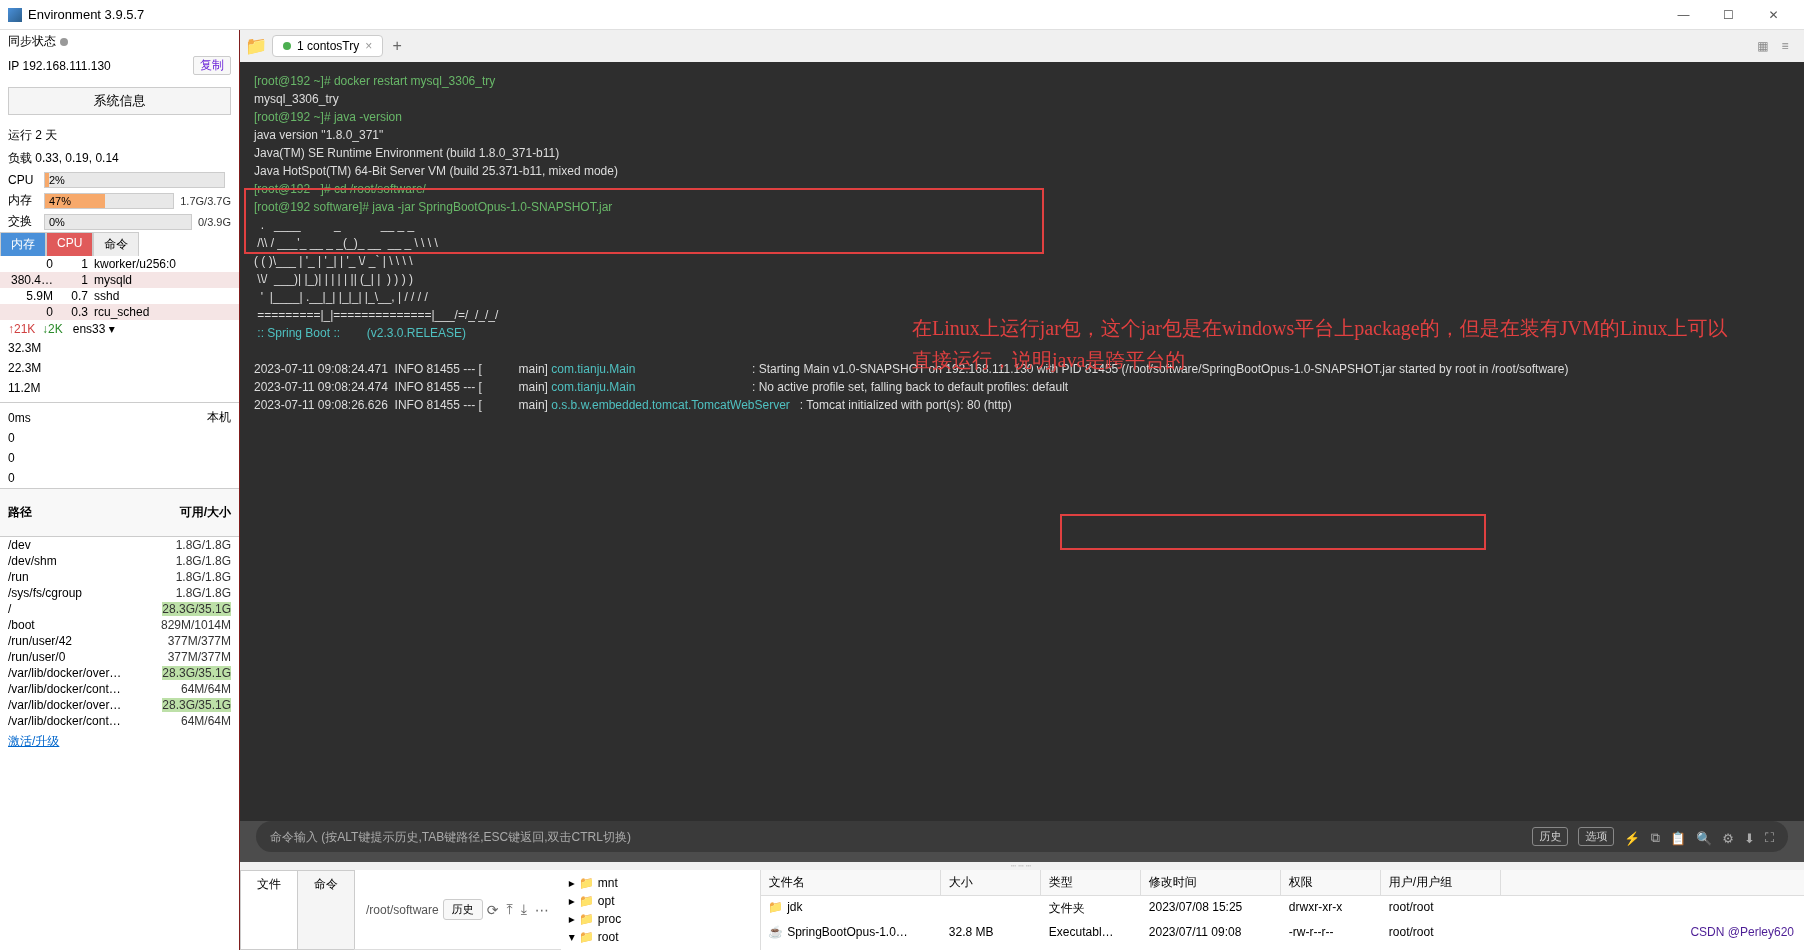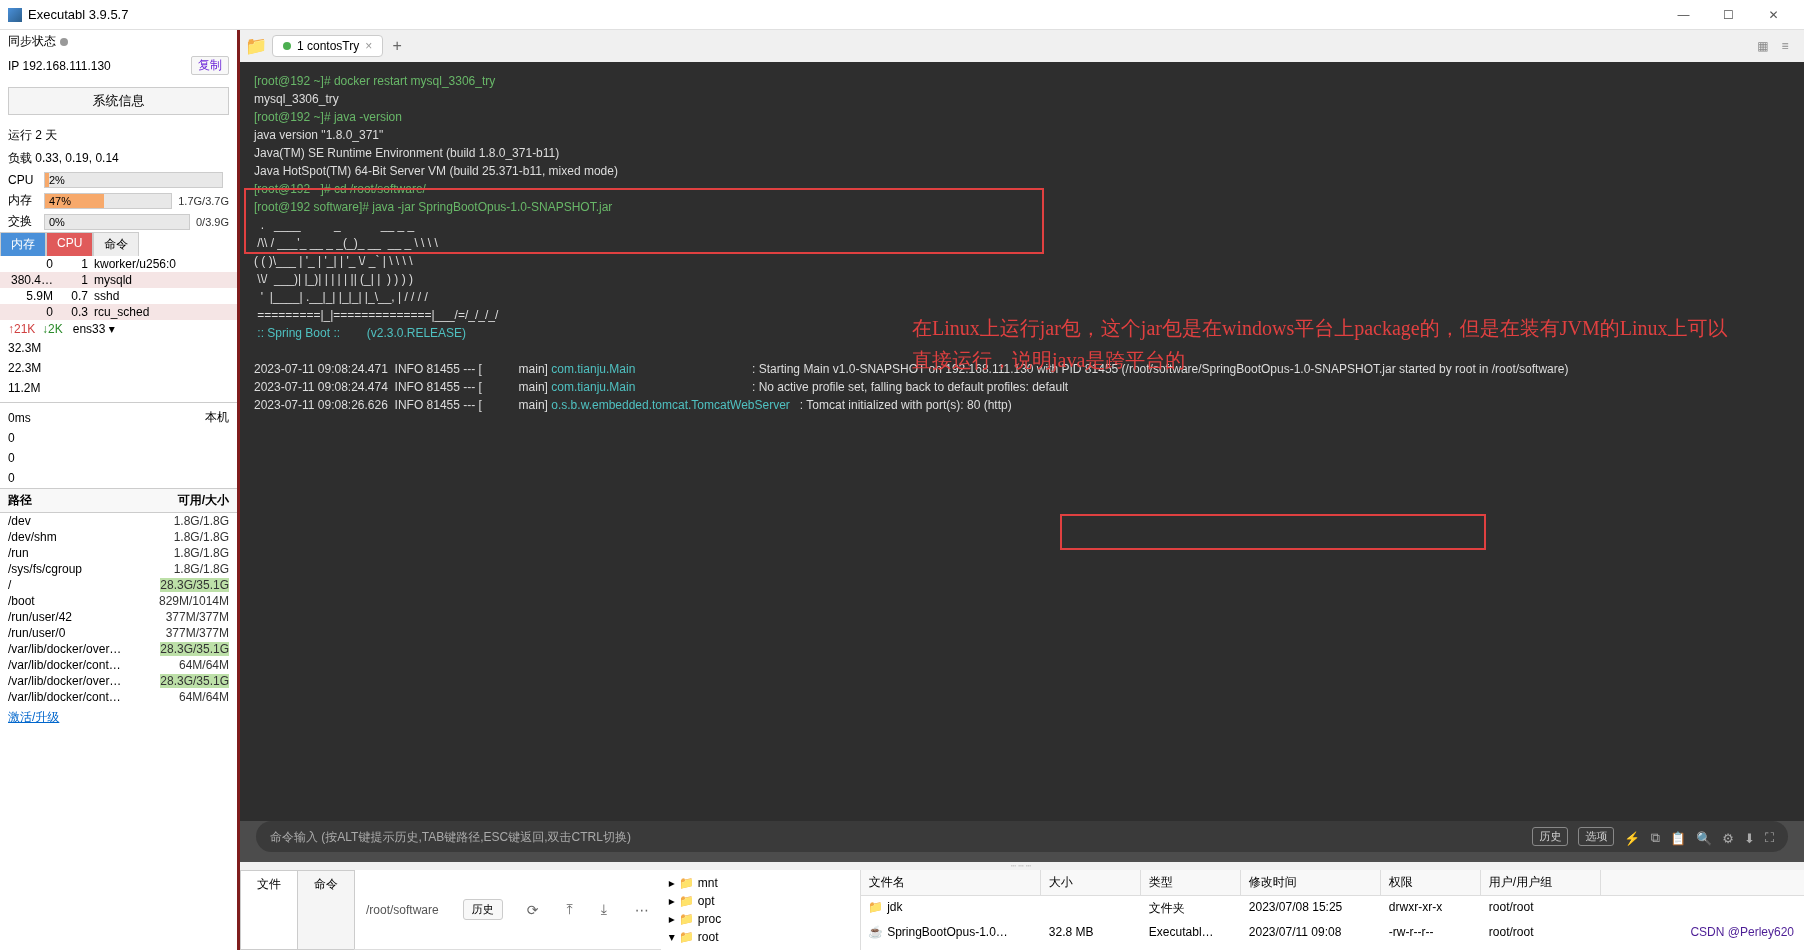--- a/index.html
+++ b/index.html
@@ -2,21 +2,21 @@
 <html><head>
 <meta charset="utf-8">
 <style>
 *{margin:0;padding:0;box-sizing:border-box;font-family:"Microsoft YaHei",Tahoma,Arial,sans-serif;font-size:12px}
 body{background:#fff;color:#000;width:1804px;height:950px;overflow:hidden;position:relative}
 .titlebar{height:30px;display:flex;align-items:center;padding:0 8px;background:#fff;border-bottom:1px solid #e0e0e0}
 .titlebar .logo{width:14px;height:14px;background:linear-gradient(135deg,#4a90d9,#2c5f8d);margin-right:6px}
 .titlebar .title{flex:1;font-size:13px}
 .titlebar .wbtn{width:45px;height:28px;display:flex;align-items:center;justify-content:center;color:#555}
 .main{display:flex;height:920px}
-.sidebar{width:240px;border-right:3px solid #7f1d1d;background:#fff;display:flex;flex-direction:column}
+.sidebar{width:240px;border-right:1px solid #7f1d1d;background:#fff;display:flex;flex-direction:column}
 .sb-row{padding:3px 8px;display:flex;align-items:center;font-size:13px}
 .sb-row .dot{width:8px;height:8px;border-radius:50%;background:#999;margin-left:4px}
 .copybtn{color:#6d28d9;background:#f8f8f8;border:1px solid #ccc;padding:0 6px;font-size:12px;border-radius:2px;margin-left:auto}
 .sysbtn{margin:9px 8px;padding:4px 0;background:#f5f5f5;border:1px solid #ccc;text-align:center;font-size:13px}
 .metricrow{display:flex;align-items:center;padding:2px 8px;font-size:12px}
 .metricrow .lbl{width:36px}
 .metricrow .bar{flex:1;height:16px;background:#e8e8e8;border:1px solid #ccc;position:relative;margin-right:6px}
 .metricrow .bar .fill{position:absolute;left:0;top:0;bottom:0;background:#f7a96b}
 .metricrow .bar .txt{position:absolute;left:4px;top:0;font-size:11px;line-height:14px}
 .metricrow .val{font-size:11px;color:#333}
@@ -27,21 +27,21 @@
 .ptable{font-size:12px}
 .ptable .pr{display:flex;padding:1px 4px}
 .ptable .pr.alt{background:#f5e5e5}
 .ptable .c1{width:55px;text-align:right;padding-right:6px}
 .ptable .c2{width:35px;text-align:right;padding-right:6px}
 .ptable .c3{flex:1}
 .netrow{display:flex;padding:2px 8px;font-size:12px;align-items:center}
 .up{color:#d04040}
 .dn{color:#2a8a2a}
 .sep{border-top:1px solid #ccc;margin:4px 0}
-.pathhdr{display:flex;padding:3px 8px;font-size:12px;background:#f8f8f8;border-top:1px solid #ccc;border-bottom:1px solid #ccc}
+.pathhdr{display:flex;padding:15px 8px;font-size:12px;background:#f8f8f8;border-top:1px solid #ccc;border-bottom:1px solid #ccc}
 .pathhdr .h1{flex:1;font-weight:bold}
 .pathhdr .h2{font-weight:bold}
 .pathlist{font-size:12px}
 .pathlist .pr{display:flex;padding:1px 8px}
 .pathlist .p1{flex:1;overflow:hidden;white-space:nowrap;text-overflow:ellipsis}
 .pathlist .p2{color:#333}
 .pathlist .hi{background:#bde0a8}
 .activate{padding:4px 8px;color:#0066cc;text-decoration:underline;font-size:12px}
 .content{flex:1;display:flex;flex-direction:column;background:#4c4c4c}
 .tabbar{height:32px;background:#f0f0f0;display:flex;align-items:center;padding:0 6px;gap:4px}
@@ -60,21 +60,21 @@
 .cmdbar{background:#3a3a3a;margin:0 16px 10px 16px;border-radius:16px;padding:6px 14px;display:flex;align-items:flex-end;gap:10px;color:#ccc}
 .cmdbar .ph{flex:1;color:#aaa;font-size:12px}
 .cmdbar .pill{border:1px solid #888;border-radius:3px;padding:1px 6px;font-size:11px;color:#ccc}
 .cmdbar .ico{color:#aaa;font-size:13px}
 .cmdbar .bolt{color:#5fd65f}
 .dragbar{height:8px;background:#f0f0f0;display:flex;align-items:center;justify-content:center;color:#aaa;font-size:9px;letter-spacing:2px}
 .bottom{background:#fff;display:flex;flex-direction:row}
 .btabs{display:flex;border-bottom:1px solid #ccc;background:#f5f5f5}
 .btabs .bt{padding:5px 16px;font-size:12px;border:1px solid #ccc;border-bottom:none;background:#fff;margin-right:-1px}
 .btabs .bt.inact{background:#f5f5f5}
-.pathbar{display:flex;align-items:center;padding:4px 8px;border-bottom:1px solid #ddd;gap:20px}
+.pathbar{display:flex;align-items:center;padding:4px 8px;border-bottom:1px solid #ddd;gap:0}
 .pathbar .pb{flex:1;font-size:12px;color:#555;padding:2px 4px}
 .pathbar .pbtn{border:1px solid #ccc;border-radius:3px;padding:2px 8px;font-size:11px;background:#f8f8f8}
 .pathbar .pico{color:#666;font-size:14px;padding:0 4px}
 .filearea{display:flex;flex:1}
 .tree{width:200px;border-right:1px solid #ddd;padding:4px;font-size:12px}
 .tree .tn{padding:2px 4px;display:flex;align-items:center;gap:4px}
 .tree .fold{color:#e6b96b}
 .tree .fold.blue{color:#6b9fe6}
 .filelist{flex:1}
 .flhdr{display:flex;border-bottom:1px solid #ddd;background:#f8f8f8;font-size:12px}
@@ -87,21 +87,21 @@
 .fc.date{width:140px}
 .fc.perm{width:100px}
 .fc.owner{width:120px}
 .watermark{position:absolute;bottom:11px;right:10px;color:#4c1d95;font-size:12px;}
 </style>
 </head>
 <body>
 
 <div class="titlebar">
   <div class="logo"></div>
-  <div class="title">Executabl 3.9.5.7</div>
+  <div class="title">Environment 3.9.5.7</div>
   <div class="wbtn">—</div>
   <div class="wbtn">☐</div>
   <div class="wbtn">✕</div>
 </div>
 
 <div class="main">
   <div class="sidebar">
     <div class="sb-row">
       <span>同步状态</span>
       <span class="dot"></span>

